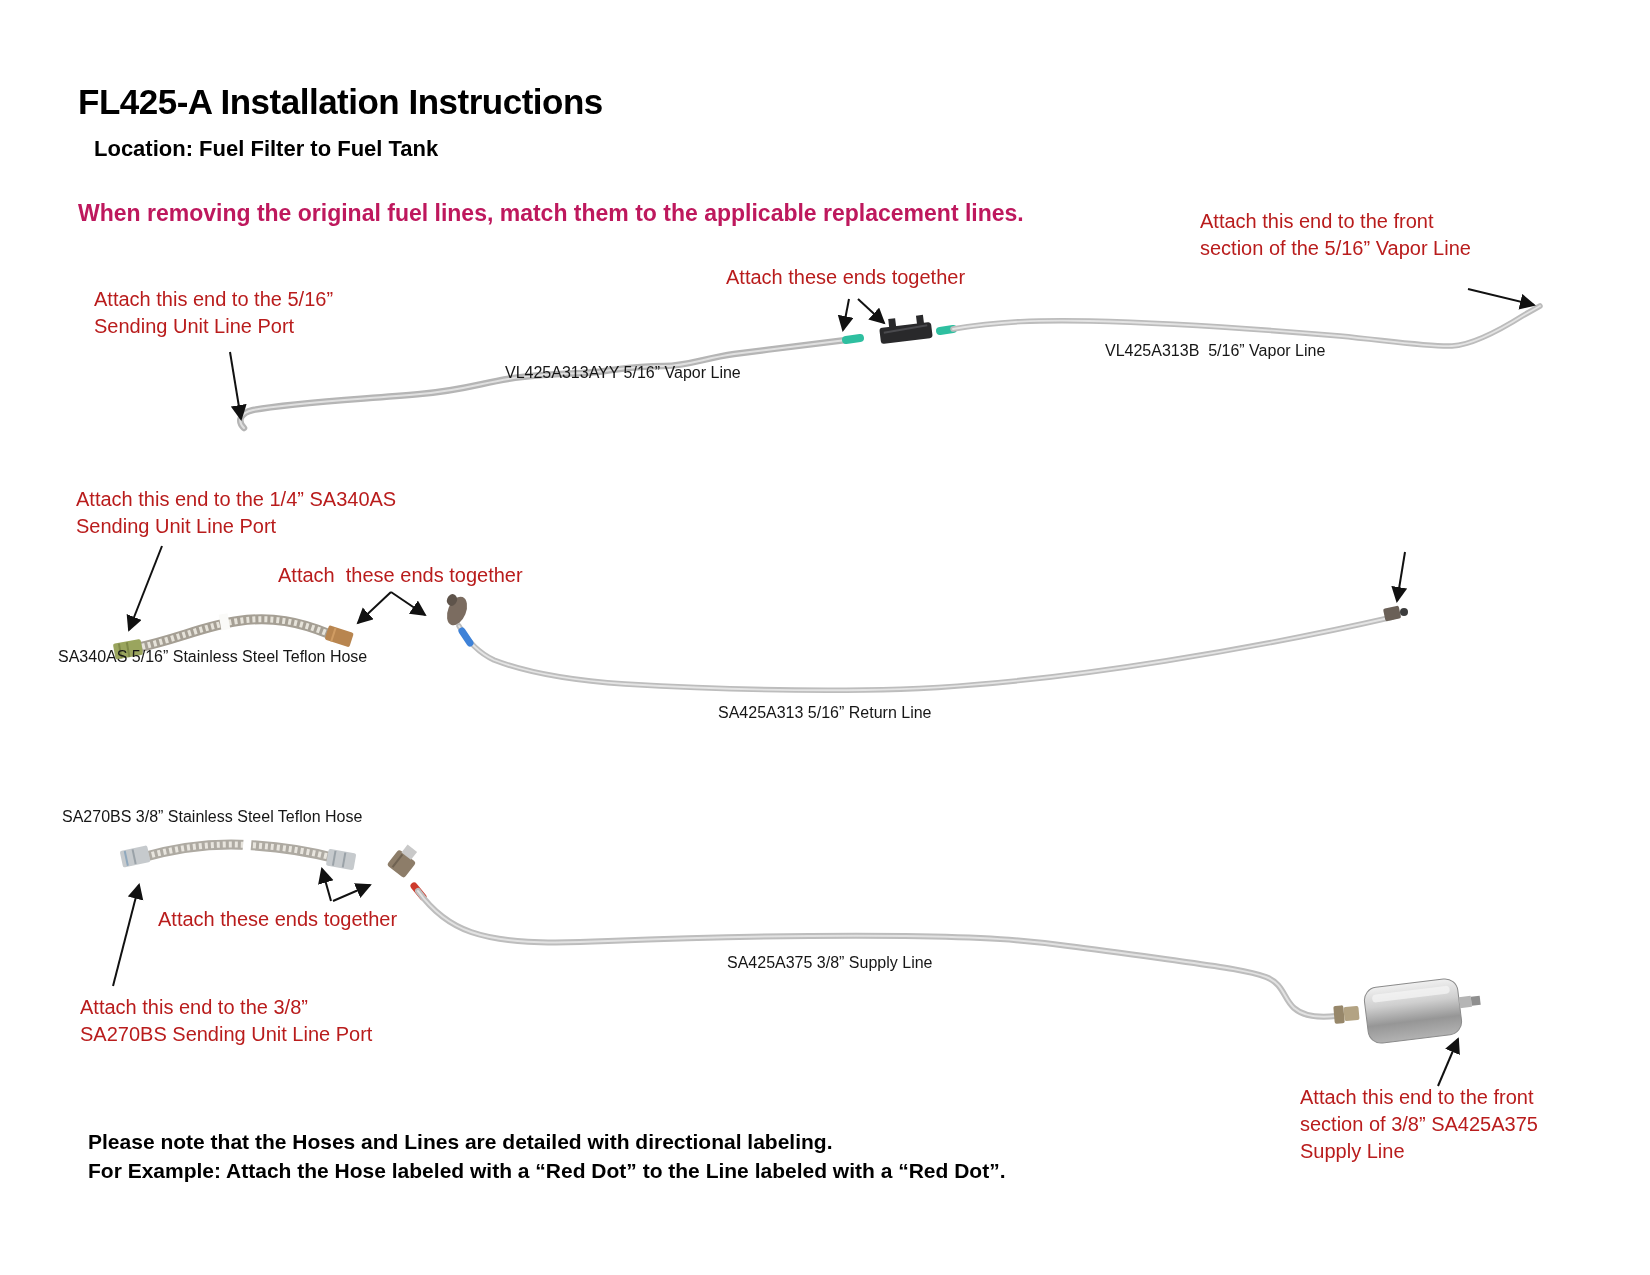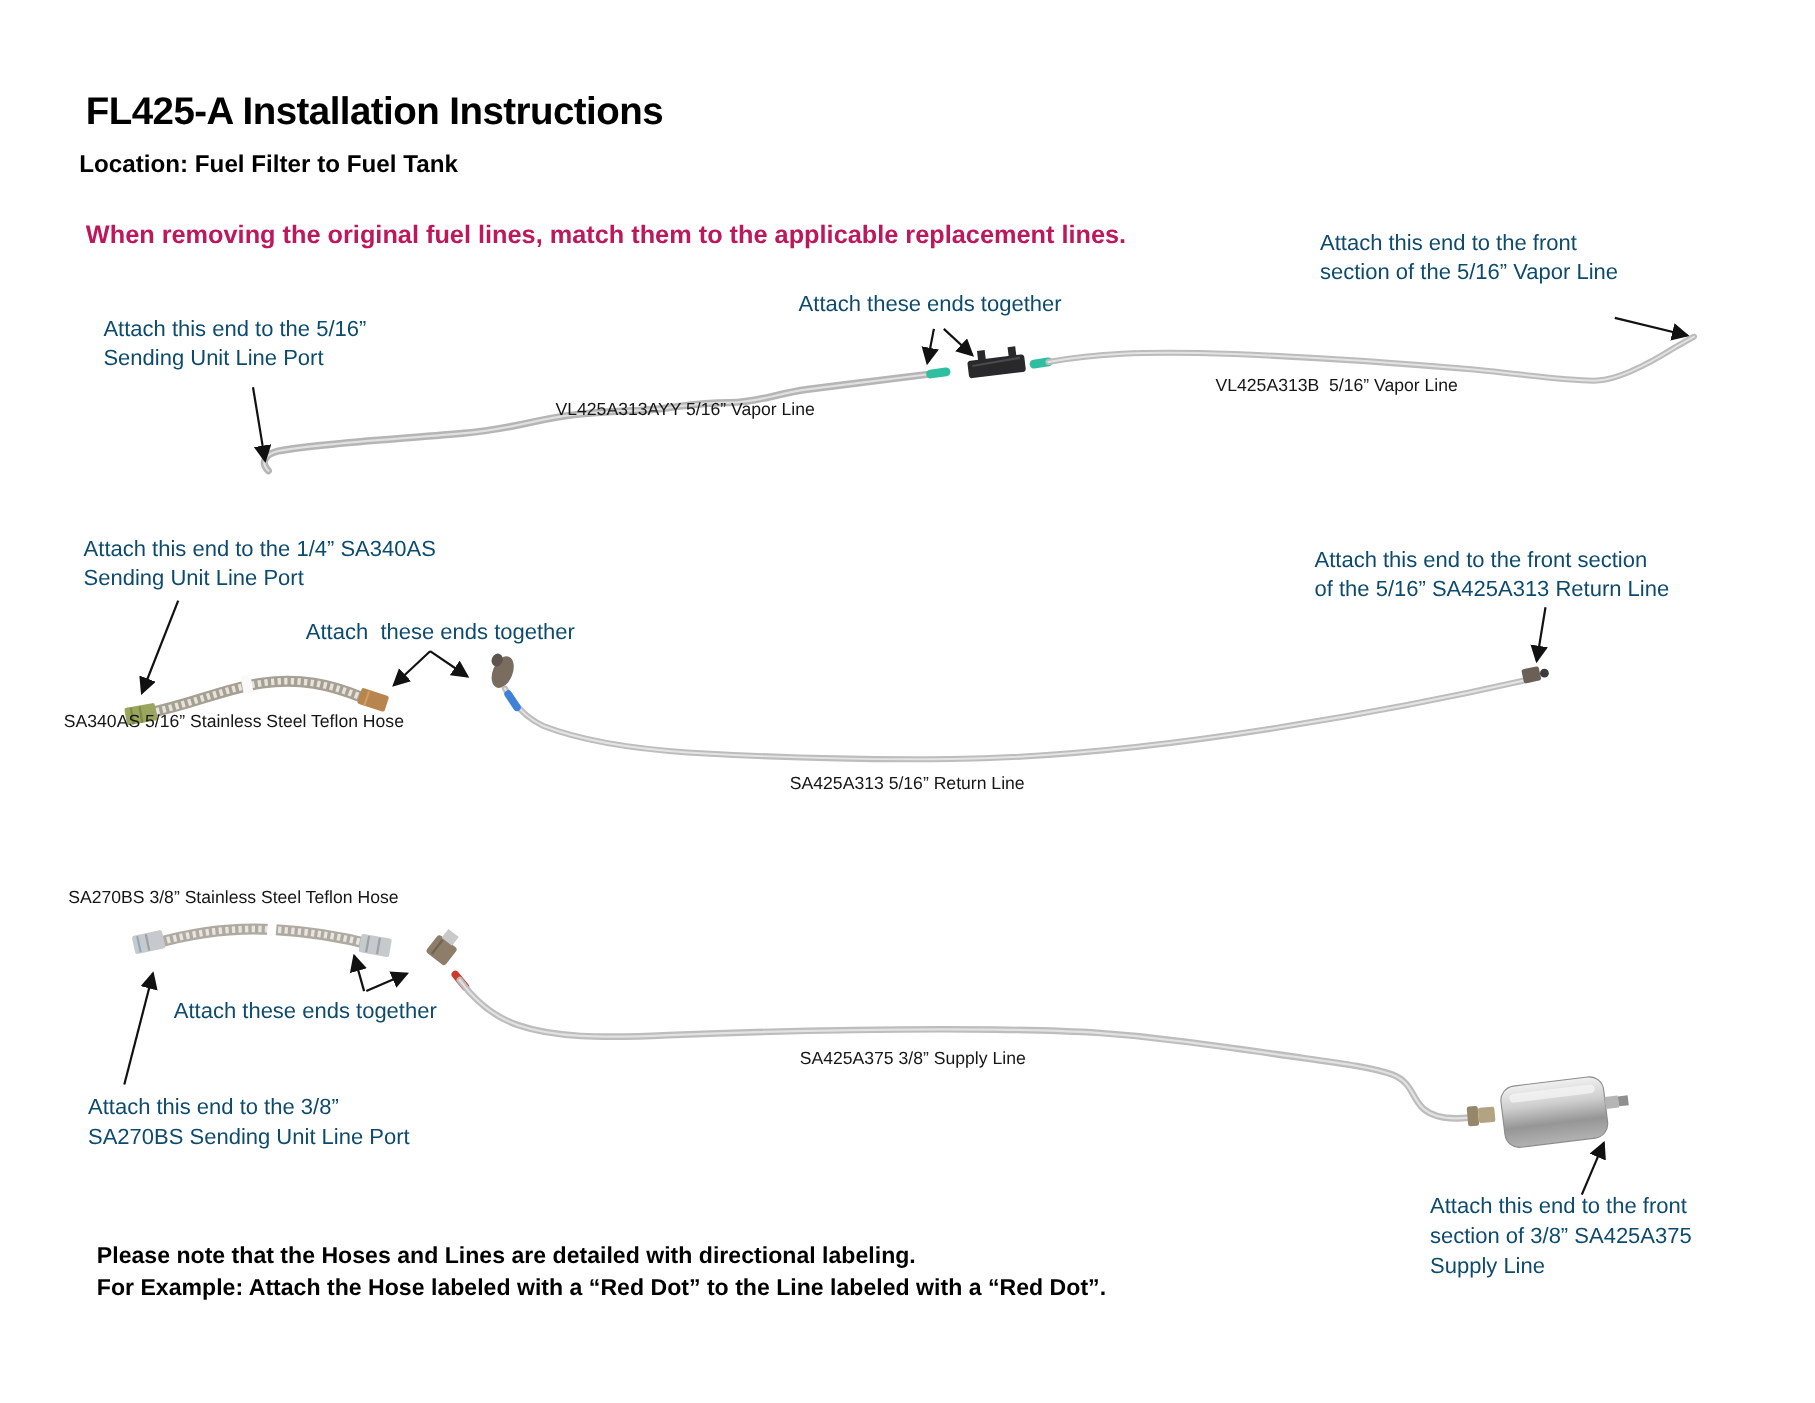--- a/index.html
+++ b/index.html
@@ -3,21 +3,21 @@
 <meta charset="utf-8">
 <style>
   html,body{margin:0;padding:0;background:#ffffff;}
   #page{position:relative;width:1650px;height:1275px;background:#ffffff;overflow:hidden;
         font-family:"Liberation Sans",sans-serif;color:#1a1a1a;}
   #art{position:absolute;left:0;top:0;}
   .txt{position:absolute;white-space:pre-wrap;}
   .title{font-size:35px;font-weight:bold;color:#000;letter-spacing:-0.5px;}
   .subtitle{font-size:22px;font-weight:bold;color:#000;}
   .intro{font-size:23px;font-weight:bold;color:#be185d;}
-  .ann{font-size:20px;line-height:27px;color:#0c4a6e;}
+  .ann{font-size:20px;line-height:27px;color:#b91c1c;}
   .lbl{font-size:16px;color:#161616;}
   .note{font-size:21px;font-weight:bold;color:#000;line-height:28px;}
 </style>
 </head>
 <body>
 
 <div id="page">
 
   <svg id="art" width="1650" height="1275" viewBox="0 0 1650 1275">
     <defs>
@@ -126,36 +126,34 @@
       <line x1="391" y1="592" x2="425" y2="615" marker-end="url(#ah)"></line>
       <line x1="1405" y1="552" x2="1397" y2="601" marker-end="url(#ah)"></line>
       <line x1="331" y1="901" x2="322" y2="869" marker-end="url(#ah)"></line>
       <line x1="333" y1="901" x2="370" y2="885" marker-end="url(#ah)"></line>
       <line x1="113" y1="986" x2="139" y2="885" marker-end="url(#ah)"></line>
       <line x1="1438" y1="1086" x2="1458" y2="1039" marker-end="url(#ah)"></line>
     </g>
   </svg>
 
   <div class="txt title" style="left:78px;top:82px;">FL425-A Installation Instructions</div>
-  <div class="txt subtitle" style="left:72px;top:136px;">Location: Fuel Filter to Fuel Tank</div>
+  <div class="txt subtitle" style="left:94px;top:136px;">Location: Fuel Filter to Fuel Tank</div>
   <div class="txt intro" style="left:78px;top:200px;">When removing the original fuel lines, match them to the applicable replacement lines.</div>
 
   <div class="txt ann" style="left:1200px;top:208px;">Attach this end to the front
 section of the 5/16” Vapor Line</div>
   <div class="txt ann" style="left:726px;top:264px;">Attach these ends together</div>
   <div class="txt ann" style="left:94px;top:286px;">Attach this end to the 5/16”
 Sending Unit Line Port</div>
   <div class="txt lbl" style="left:505px;top:364px;">VL425A313AYY 5/16” Vapor Line</div>
   <div class="txt lbl" style="left:1105px;top:342px;">VL425A313B  5/16” Vapor Line</div>
 
   <div class="txt ann" style="left:76px;top:486px;">Attach this end to the 1/4” SA340AS
 Sending Unit Line Port</div>
   <div class="txt ann" style="left:278px;top:562px;">Attach  these ends together</div>
-  <div class="txt ann" style="left:1195px;top:496px;">Attach this end to the front section
-of the 5/16” SA425A313 Return Line</div>
   <div class="txt lbl" style="left:58px;top:648px;">SA340AS 5/16” Stainless Steel Teflon Hose</div>
   <div class="txt lbl" style="left:718px;top:704px;">SA425A313 5/16” Return Line</div>
 
   <div class="txt lbl" style="left:62px;top:808px;">SA270BS 3/8” Stainless Steel Teflon Hose</div>
   <div class="txt ann" style="left:158px;top:906px;">Attach these ends together</div>
   <div class="txt ann" style="left:80px;top:994px;">Attach this end to the 3/8”
 SA270BS Sending Unit Line Port</div>
   <div class="txt lbl" style="left:727px;top:954px;">SA425A375 3/8” Supply Line</div>
   <div class="txt ann" style="left:1300px;top:1084px;">Attach this end to the front
 section of 3/8” SA425A375

